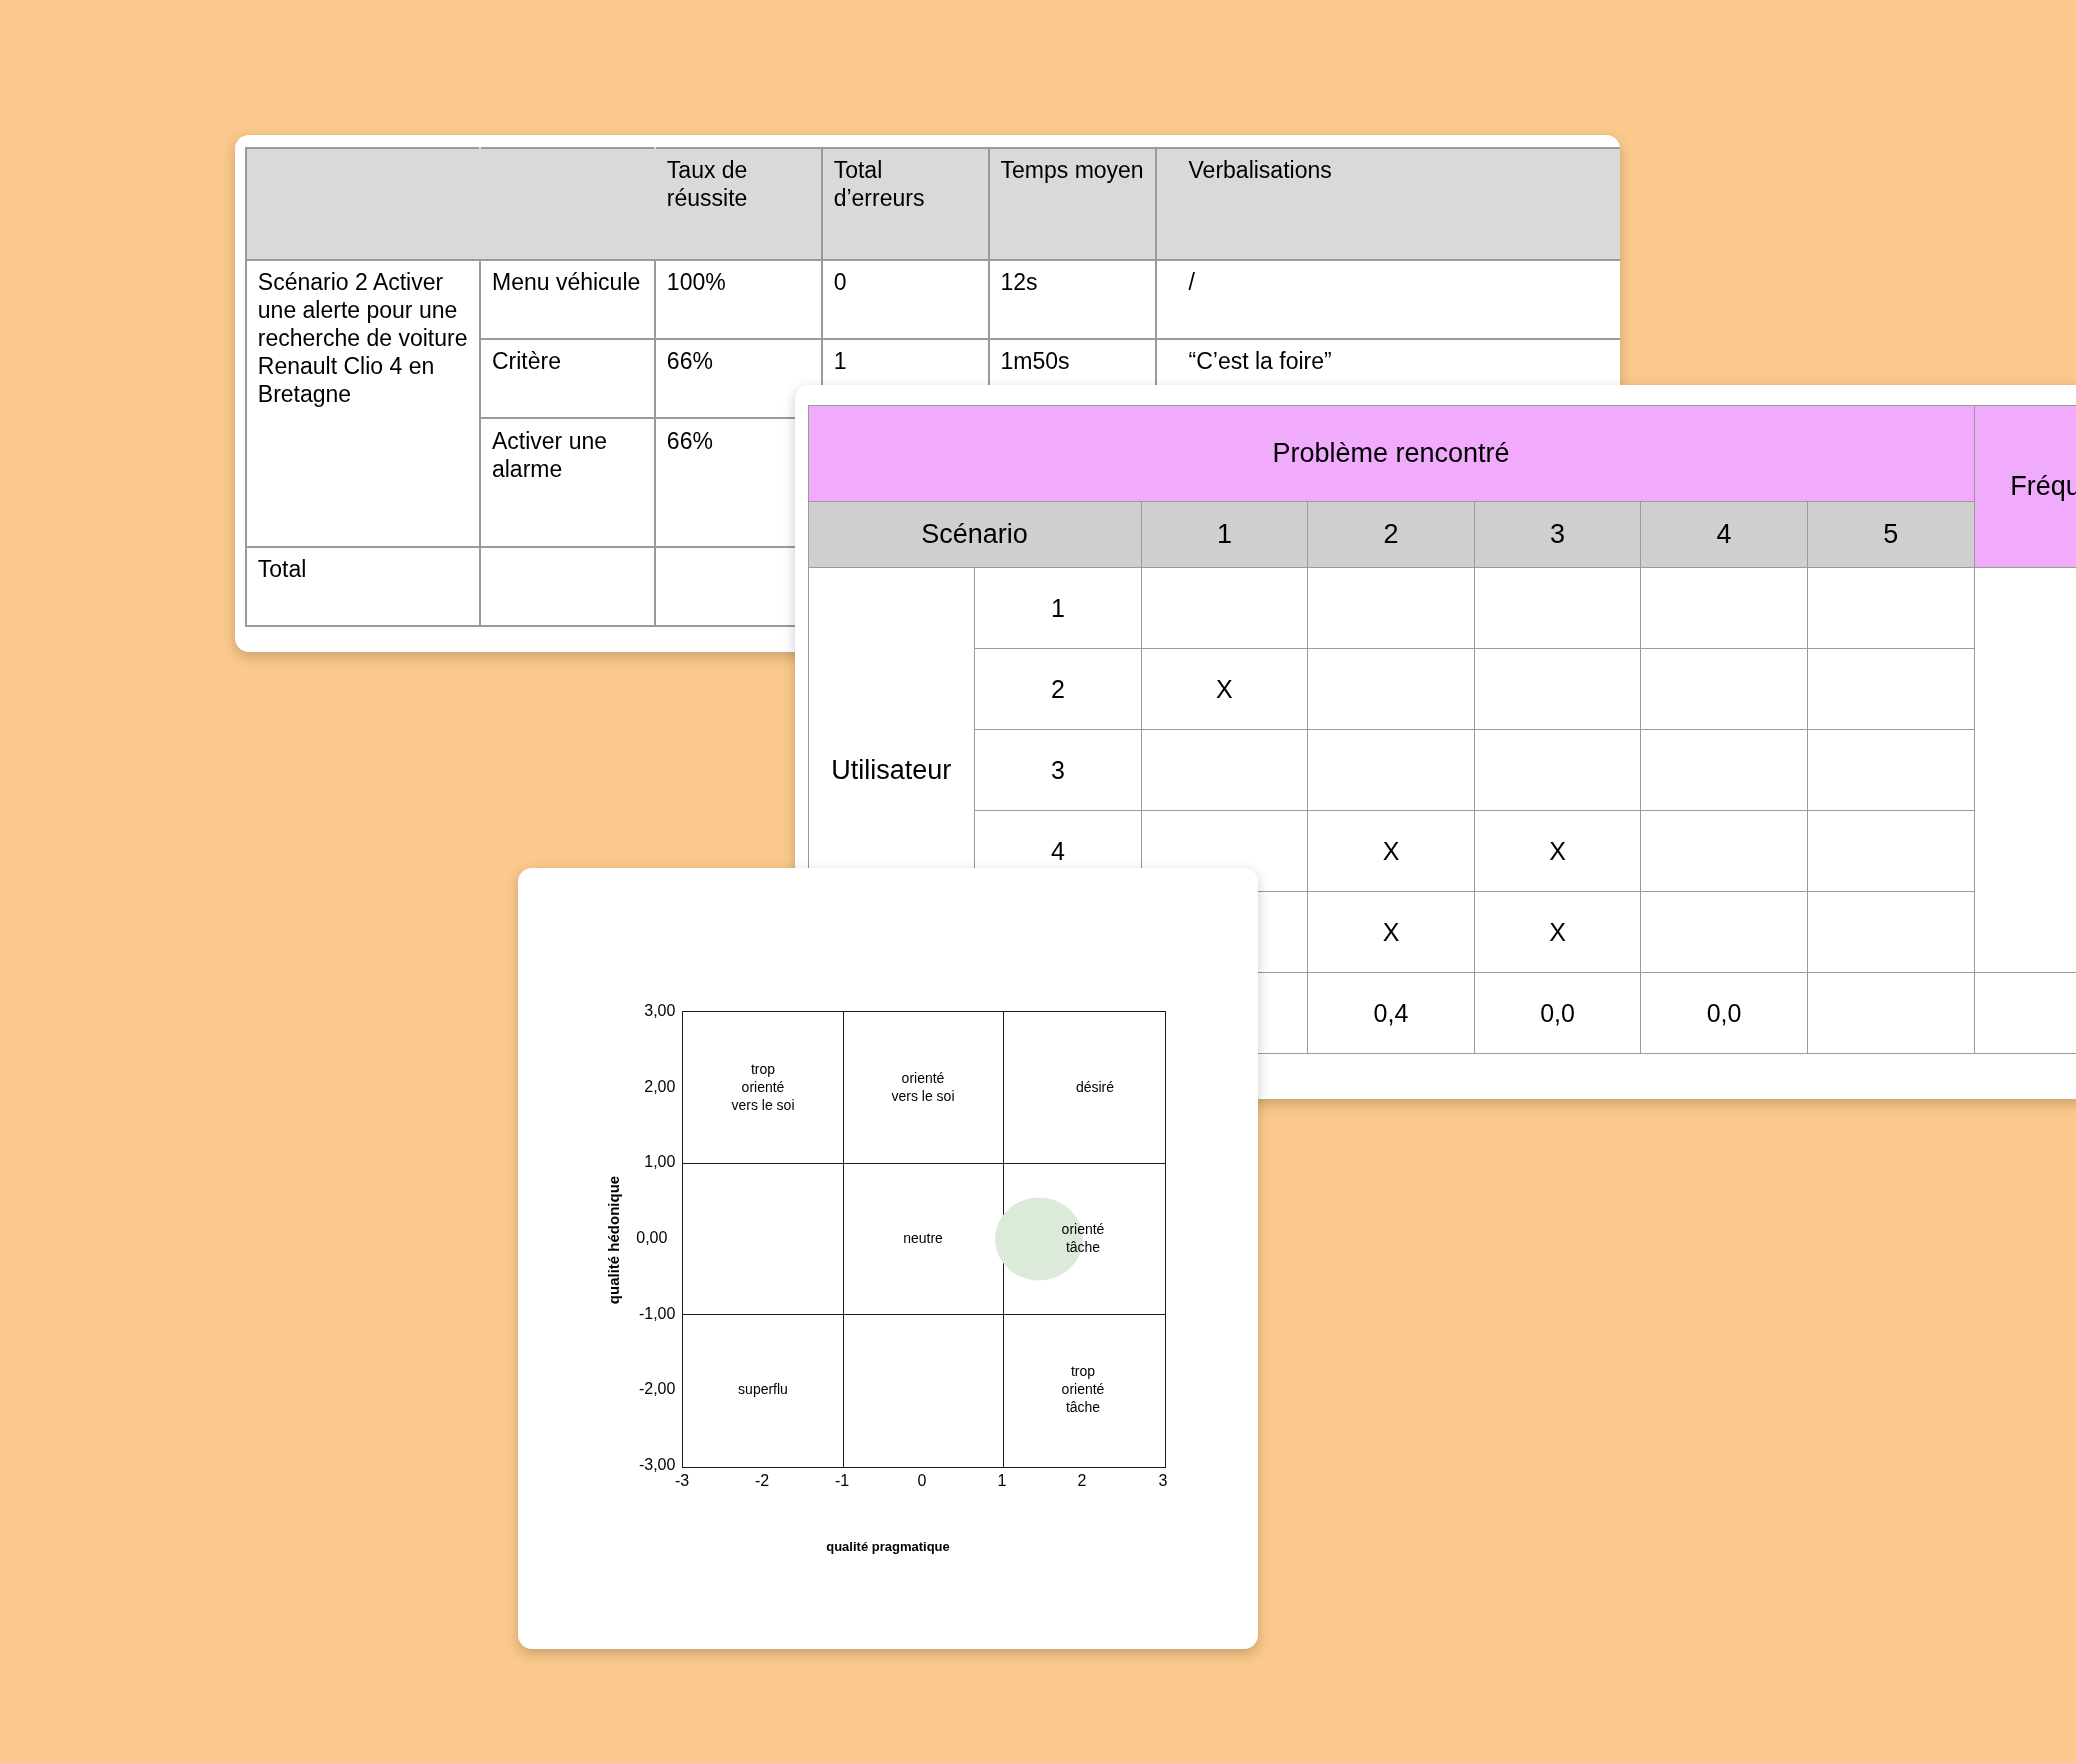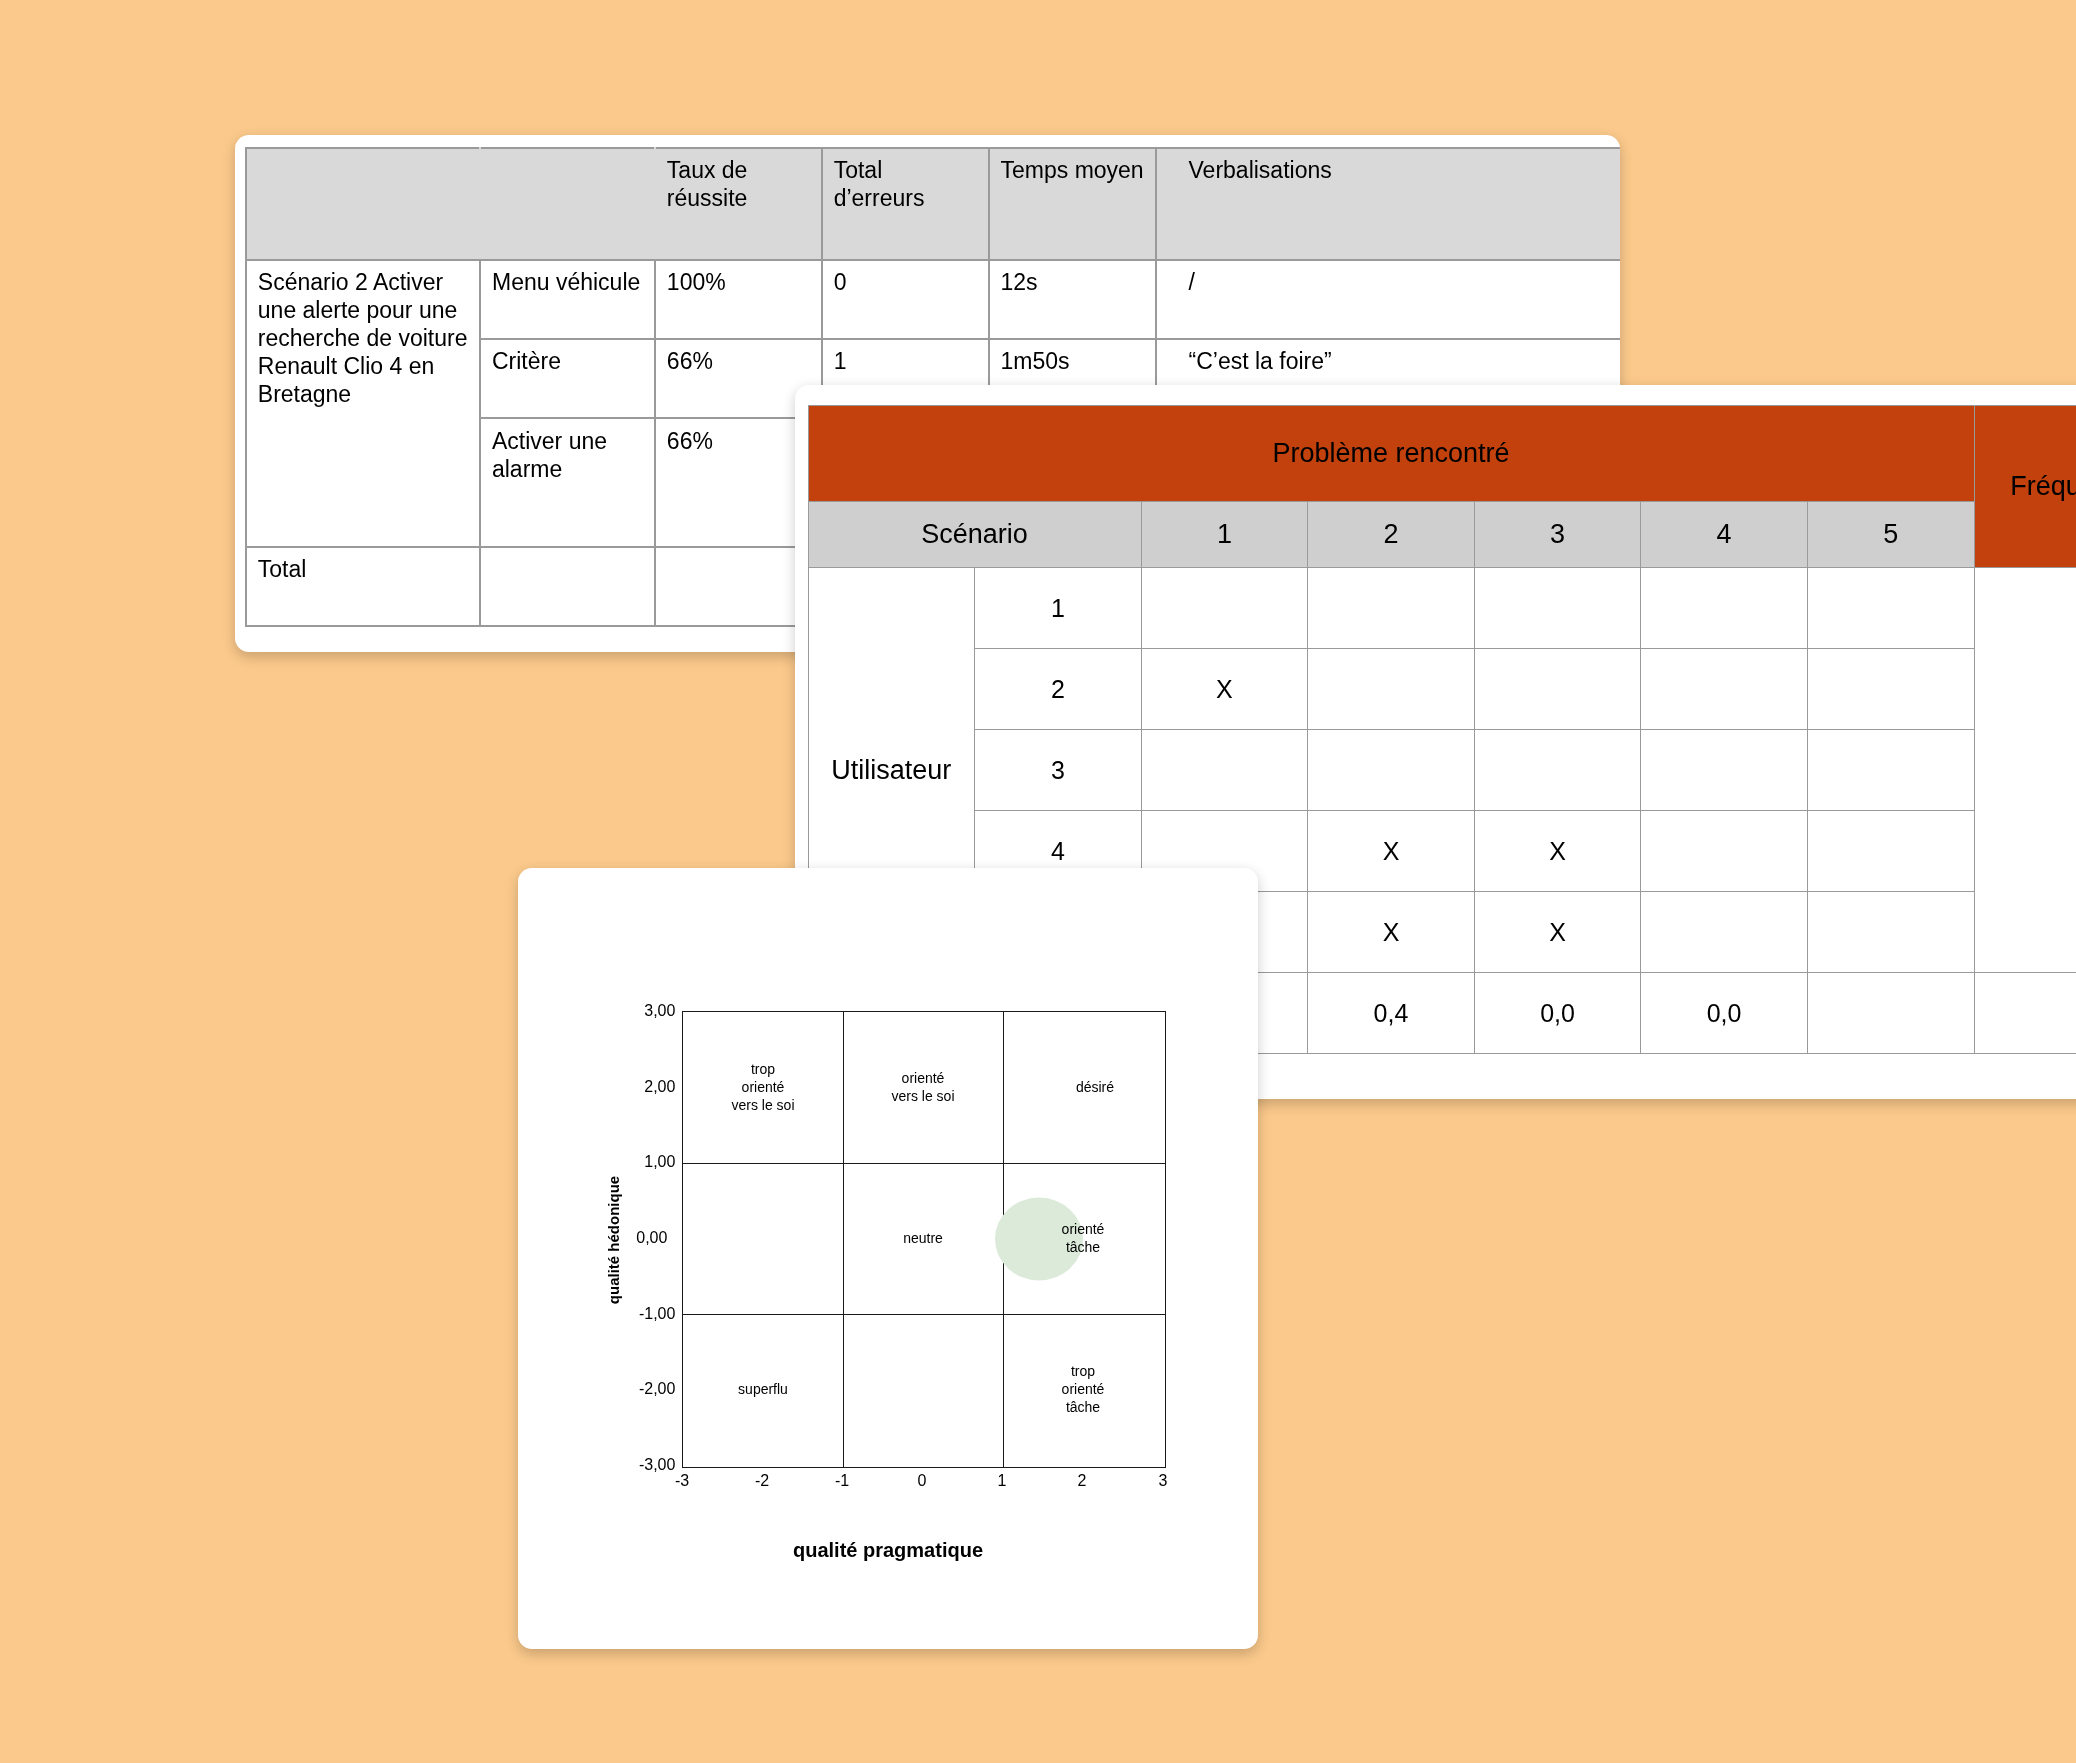--- a/index.html
+++ b/index.html
@@ -58,21 +58,21 @@
 
   
   #card2{left:795px;top:385px;width:1514px;height:714px;overflow:hidden;}
   #card2 .inner{position:absolute;left:12.5px;top:20px;}
   #t2{width:1487px;}
   #t2 td,#t2 th{
     text-align:center;vertical-align:middle;
     border:1.7px solid #9a9a9a;
     font-size:25px;padding:4.2px 3.3px;
   }
-  #t2 th.bighead{background:#c2410c;font-size:27px;height:96px;}
+  #t2 th.bighead{background:#f0abfc;font-size:27px;height:96px;}
   #t2 th.subhead{background:#cfcfcf;font-size:27px;height:66px;}
   #t2 td.freqcell{background:#fff;}
   #t2 .c-scen{width:291px;}
   #t2 .c-u{width:46px;}
   #t2 .c-p{width:162px;}
   #t2 .c-freq{width:320px;}
   #t2 tr.datarow td{height:81px;}
   #t2 td.userlabel{font-size:27px;text-align:center;vertical-align:middle;margin-top:38px;}
 
   
@@ -107,21 +107,21 @@
     transform:translate(-50%,0);white-space:nowrap;
   }
   #ylab{
     position:absolute;left:95px;top:372px;
     font-size:15px;color:#000;font-weight:bold;
     transform:translate(-50%,-50%) rotate(-90deg);
     white-space:nowrap;
   }
   #xlab{
     position:absolute;left:0;top:671px;width:100%;
-    text-align:center;font-size:20px;color:#000;font-weight:bold;
+    text-align:center;font-size:13px;color:#000;font-weight:bold;
   }
 </style>
 </head>
 <body>
 
 <div class="card" id="card1">
   <div class="inner">
     <table class="grid" id="t1">
       <tbody>
           <tr class="headrow">

